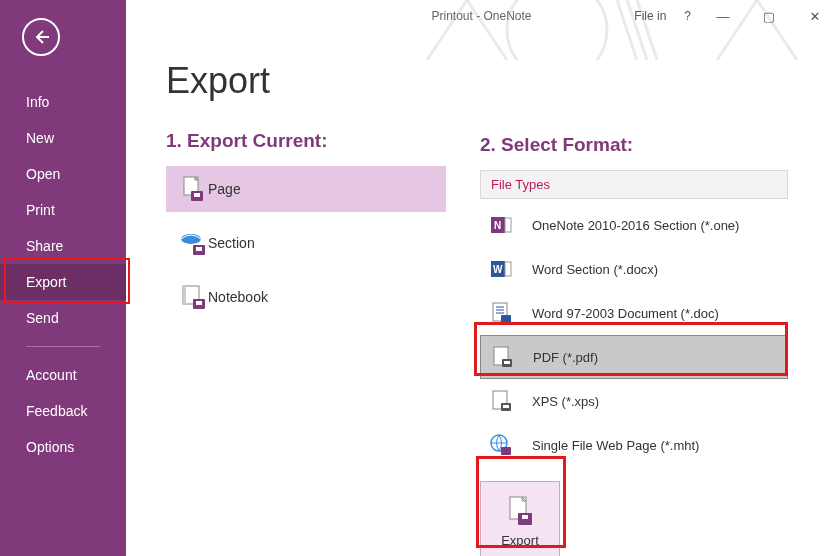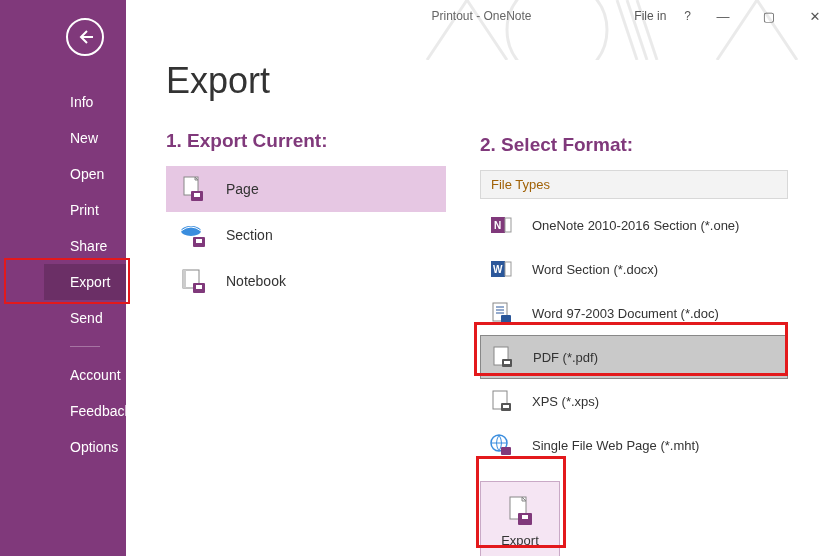--- a/index.html
+++ b/index.html
@@ -6,44 +6,44 @@
 body { width: 837px; height: 556px; overflow: hidden; background: #fff; position: relative; }
 
 .title-bar { position: absolute; top: 0; left: 126px; right: 0; height: 32px; display: flex; align-items: center; font-size: 12px; color: #666; }
 .title-text { position: absolute; left: 50%; transform: translateX(-50%); }
 .title-right { position: absolute; right: 8px; display: flex; align-items: center; gap: 18px; }
 .title-right span { cursor: default; color: #555; }
 .win-btn { width: 28px; text-align: center; font-size: 13px; color: #555; }
 
 .bg-deco { position: absolute; top: 0; right: 0; width: 420px; height: 60px; opacity: 0.08; pointer-events: none; overflow: hidden; }
 
-.sidebar { position: absolute; left: 0; top: 0; width: 126px; height: 556px; background: #80397B; color: #fff; padding-top: 18px; padding-left: 44px; }
+.sidebar { position: absolute; left: 0; top: 0; width: 126px; height: 556px; background: #80397B; color: #fff; padding-top: 18px; }
 .back-btn { width: 38px; height: 38px; border: 2px solid #fff; border-radius: 50%; margin-left: 22px; margin-bottom: 28px; display: flex; align-items: center; justify-content: center; cursor: pointer; }
 .back-btn svg { fill: none; stroke: #fff; stroke-width: 2; }
 .nav-item { padding: 10px 0 10px 26px; font-size: 14px; cursor: pointer; }
 .nav-item.active { background: #6B2F66; }
 .nav-sep { height: 1px; background: rgba(255,255,255,0.3); margin: 10px 26px; }
 
 .highlight-export { position: absolute; left: 4px; top: 258px; width: 126px; height: 46px; border: 2px solid #E3191C; pointer-events: none; z-index: 10; }
 .highlight-pdf { position: absolute; left: 474px; top: 322px; width: 314px; height: 54px; border: 3px solid #E3191C; pointer-events: none; z-index: 10; }
 .highlight-exportbtn { position: absolute; left: 476px; top: 456px; width: 90px; height: 92px; border: 3px solid #E3191C; pointer-events: none; z-index: 10; }
 
 .content { position: absolute; left: 126px; top: 0; right: 0; bottom: 0; padding: 60px 40px 0 40px; }
 .page-title { font-size: 36px; font-weight: 300; color: #333; margin-bottom: 28px; }
 
 .section-label { font-size: 19px; color: #80397B; font-weight: 700; margin-bottom: 14px; }
 
 .col1 { position: absolute; left: 40px; top: 130px; width: 280px; }
 .col2 { position: absolute; left: 354px; top: 134px; width: 308px; }
 
-.export-item { display: flex; align-items: center; height: 46px; padding-left: 12px; gap: 18px; cursor: pointer; font-size: 14px; color: #333; }
+.export-item { display: flex; align-items: center; height: 46px; padding-left: 12px; gap: 0; cursor: pointer; font-size: 14px; color: #333; margin-top: 8px; }
 .export-item.selected { background: #E6C7E3; }
 .export-item .ico { width: 30px; height: 30px; display: flex; align-items: center; justify-content: center; }
 
-.file-types-header { background: #f3f3f3; border: 1px solid #d8d8d8; padding: 6px 10px; font-size: 13px; color: #a16207; margin-bottom: 4px; }
+.file-types-header { background: #f3f3f3; border: 1px solid #d8d8d8; padding: 6px 10px; font-size: 13px; color: #be185d; margin-bottom: 4px; }
 .format-item { display: flex; align-items: center; height: 44px; padding-left: 8px; gap: 18px; cursor: pointer; font-size: 13px; color: #333; }
 .format-item.selected { background: #c9c9c9; border: 1px solid #888; }
 .format-item .fico { width: 26px; height: 26px; display: flex; align-items: center; justify-content: center; }
 
 .export-btn { margin-top: 14px; width: 80px; height: 80px; border: 1px solid #c9a9c6; background: #f5e5f3; display: flex; flex-direction: column; align-items: center; justify-content: center; gap: 6px; cursor: pointer; font-size: 13px; color: #333; }
 .export-btn .eico { width: 32px; height: 32px; }
 </style>
 </head>
 <body>
 

